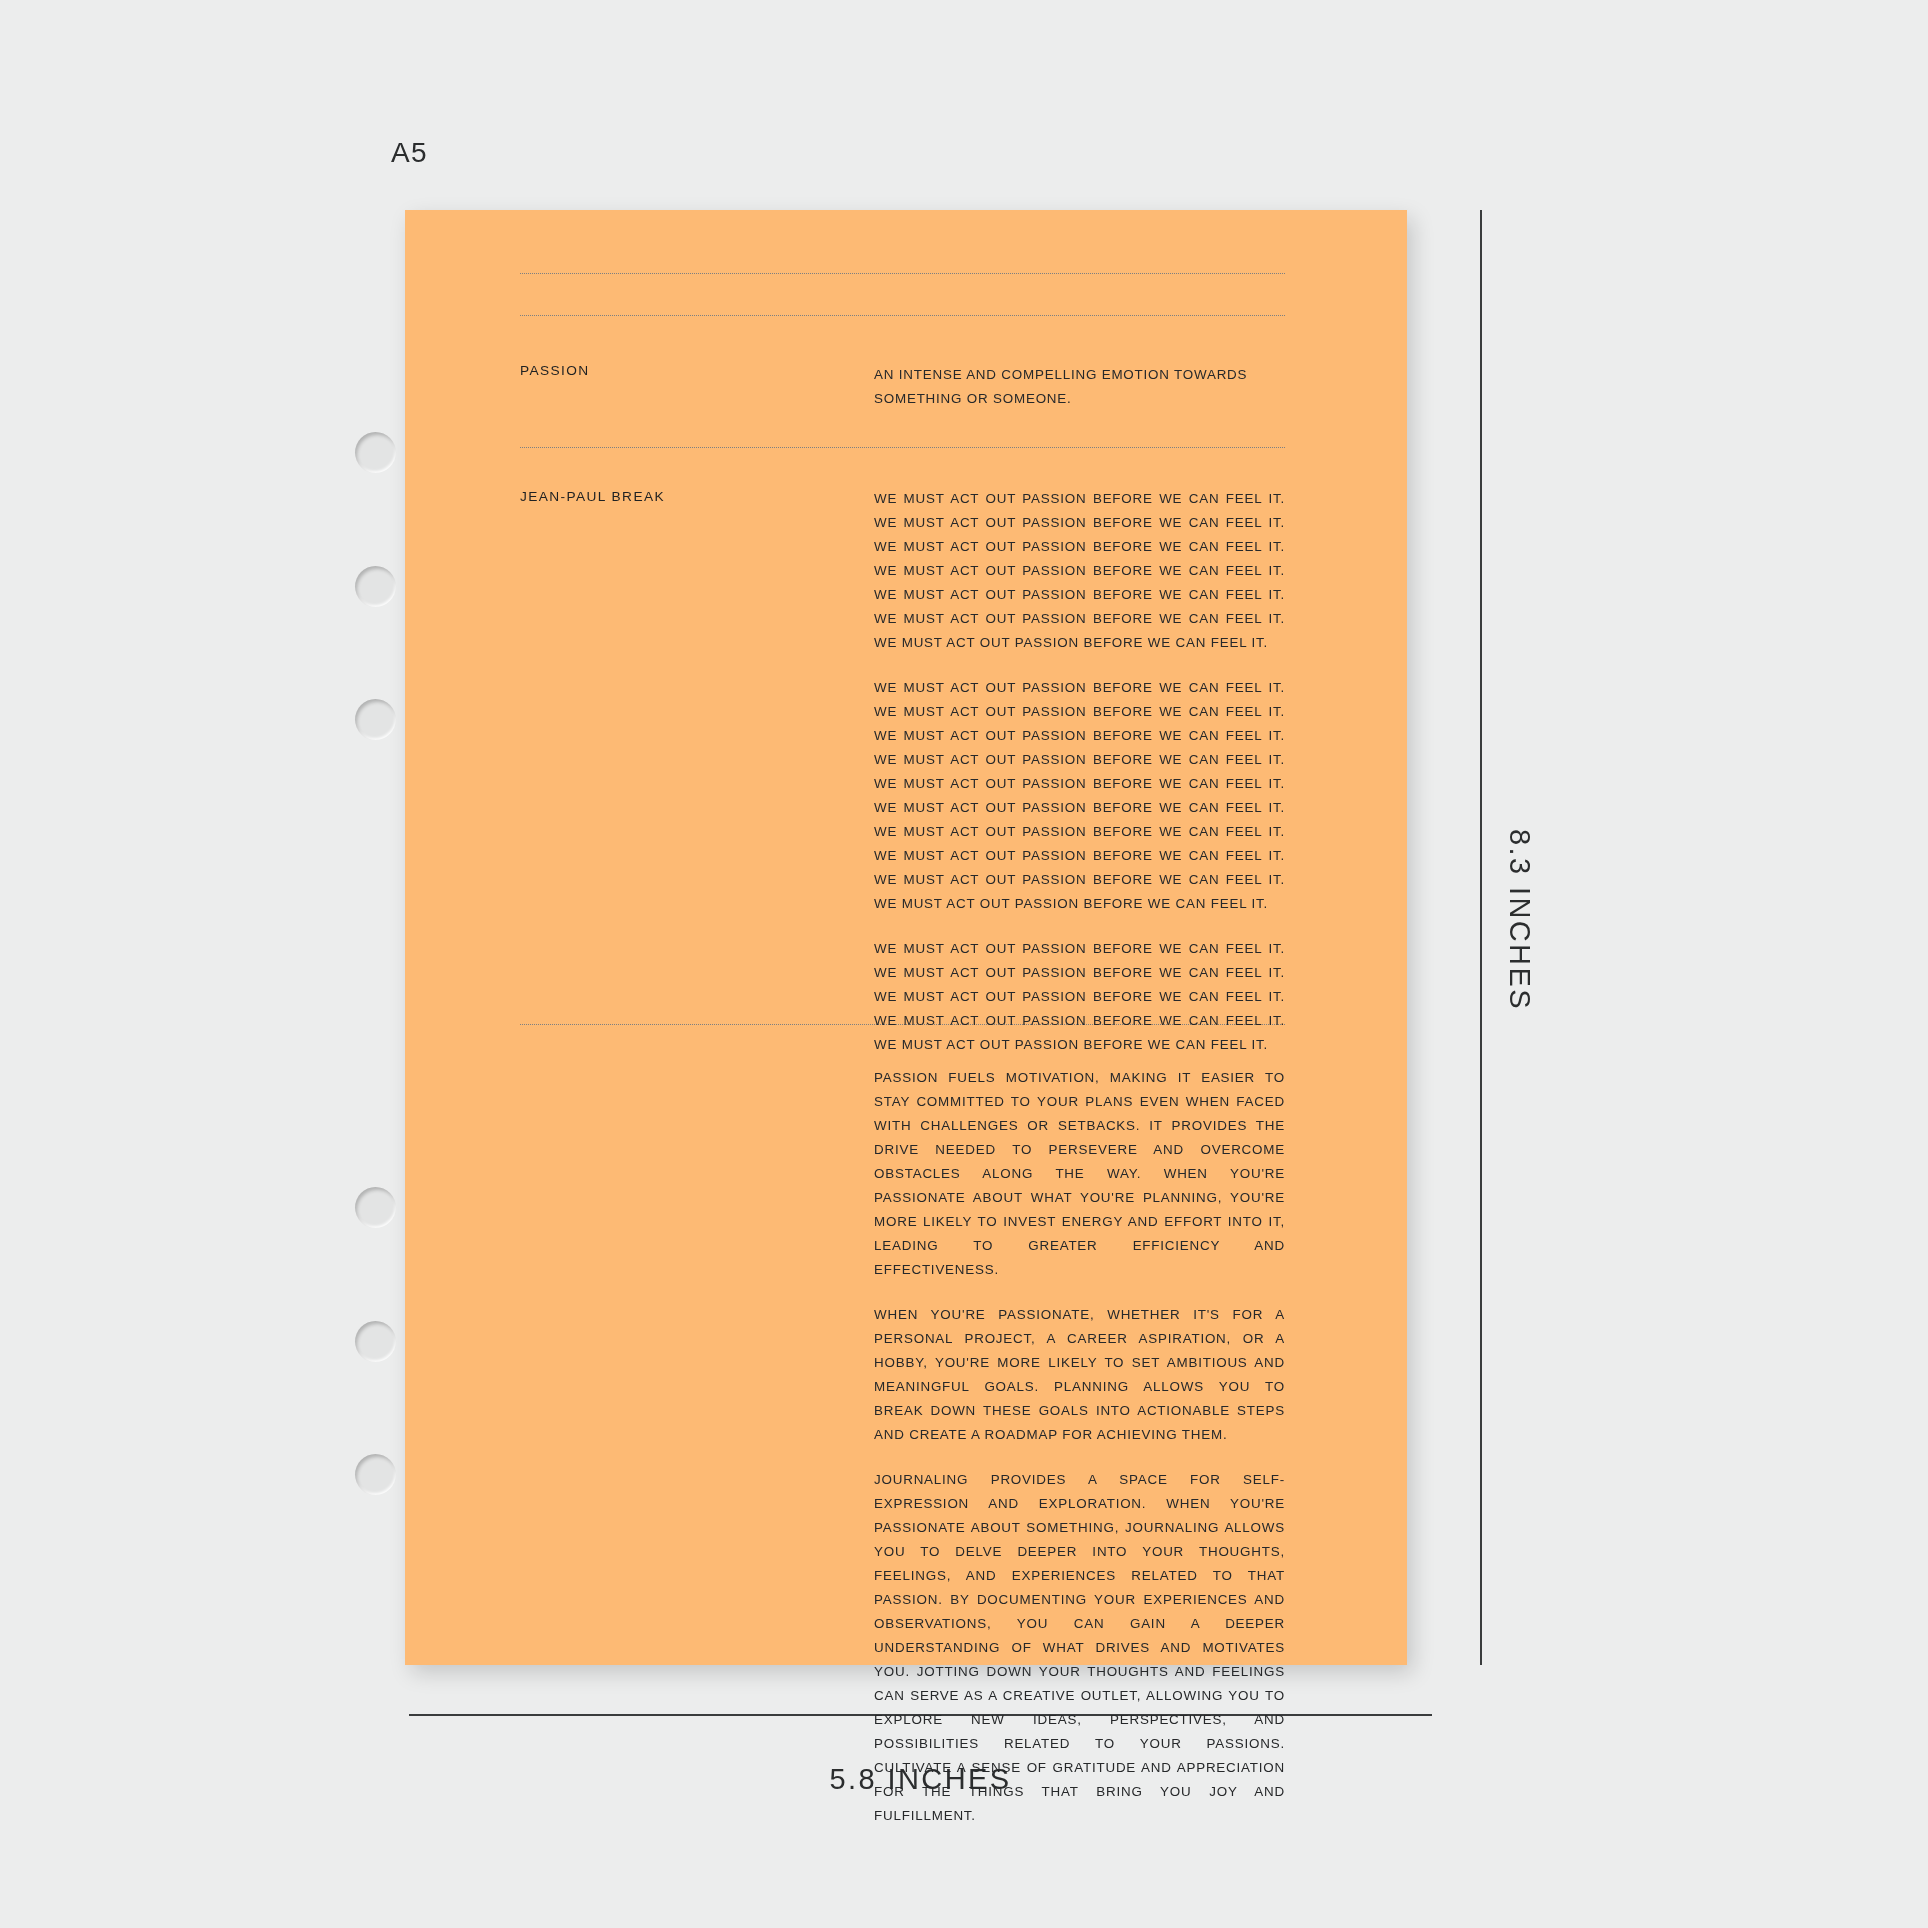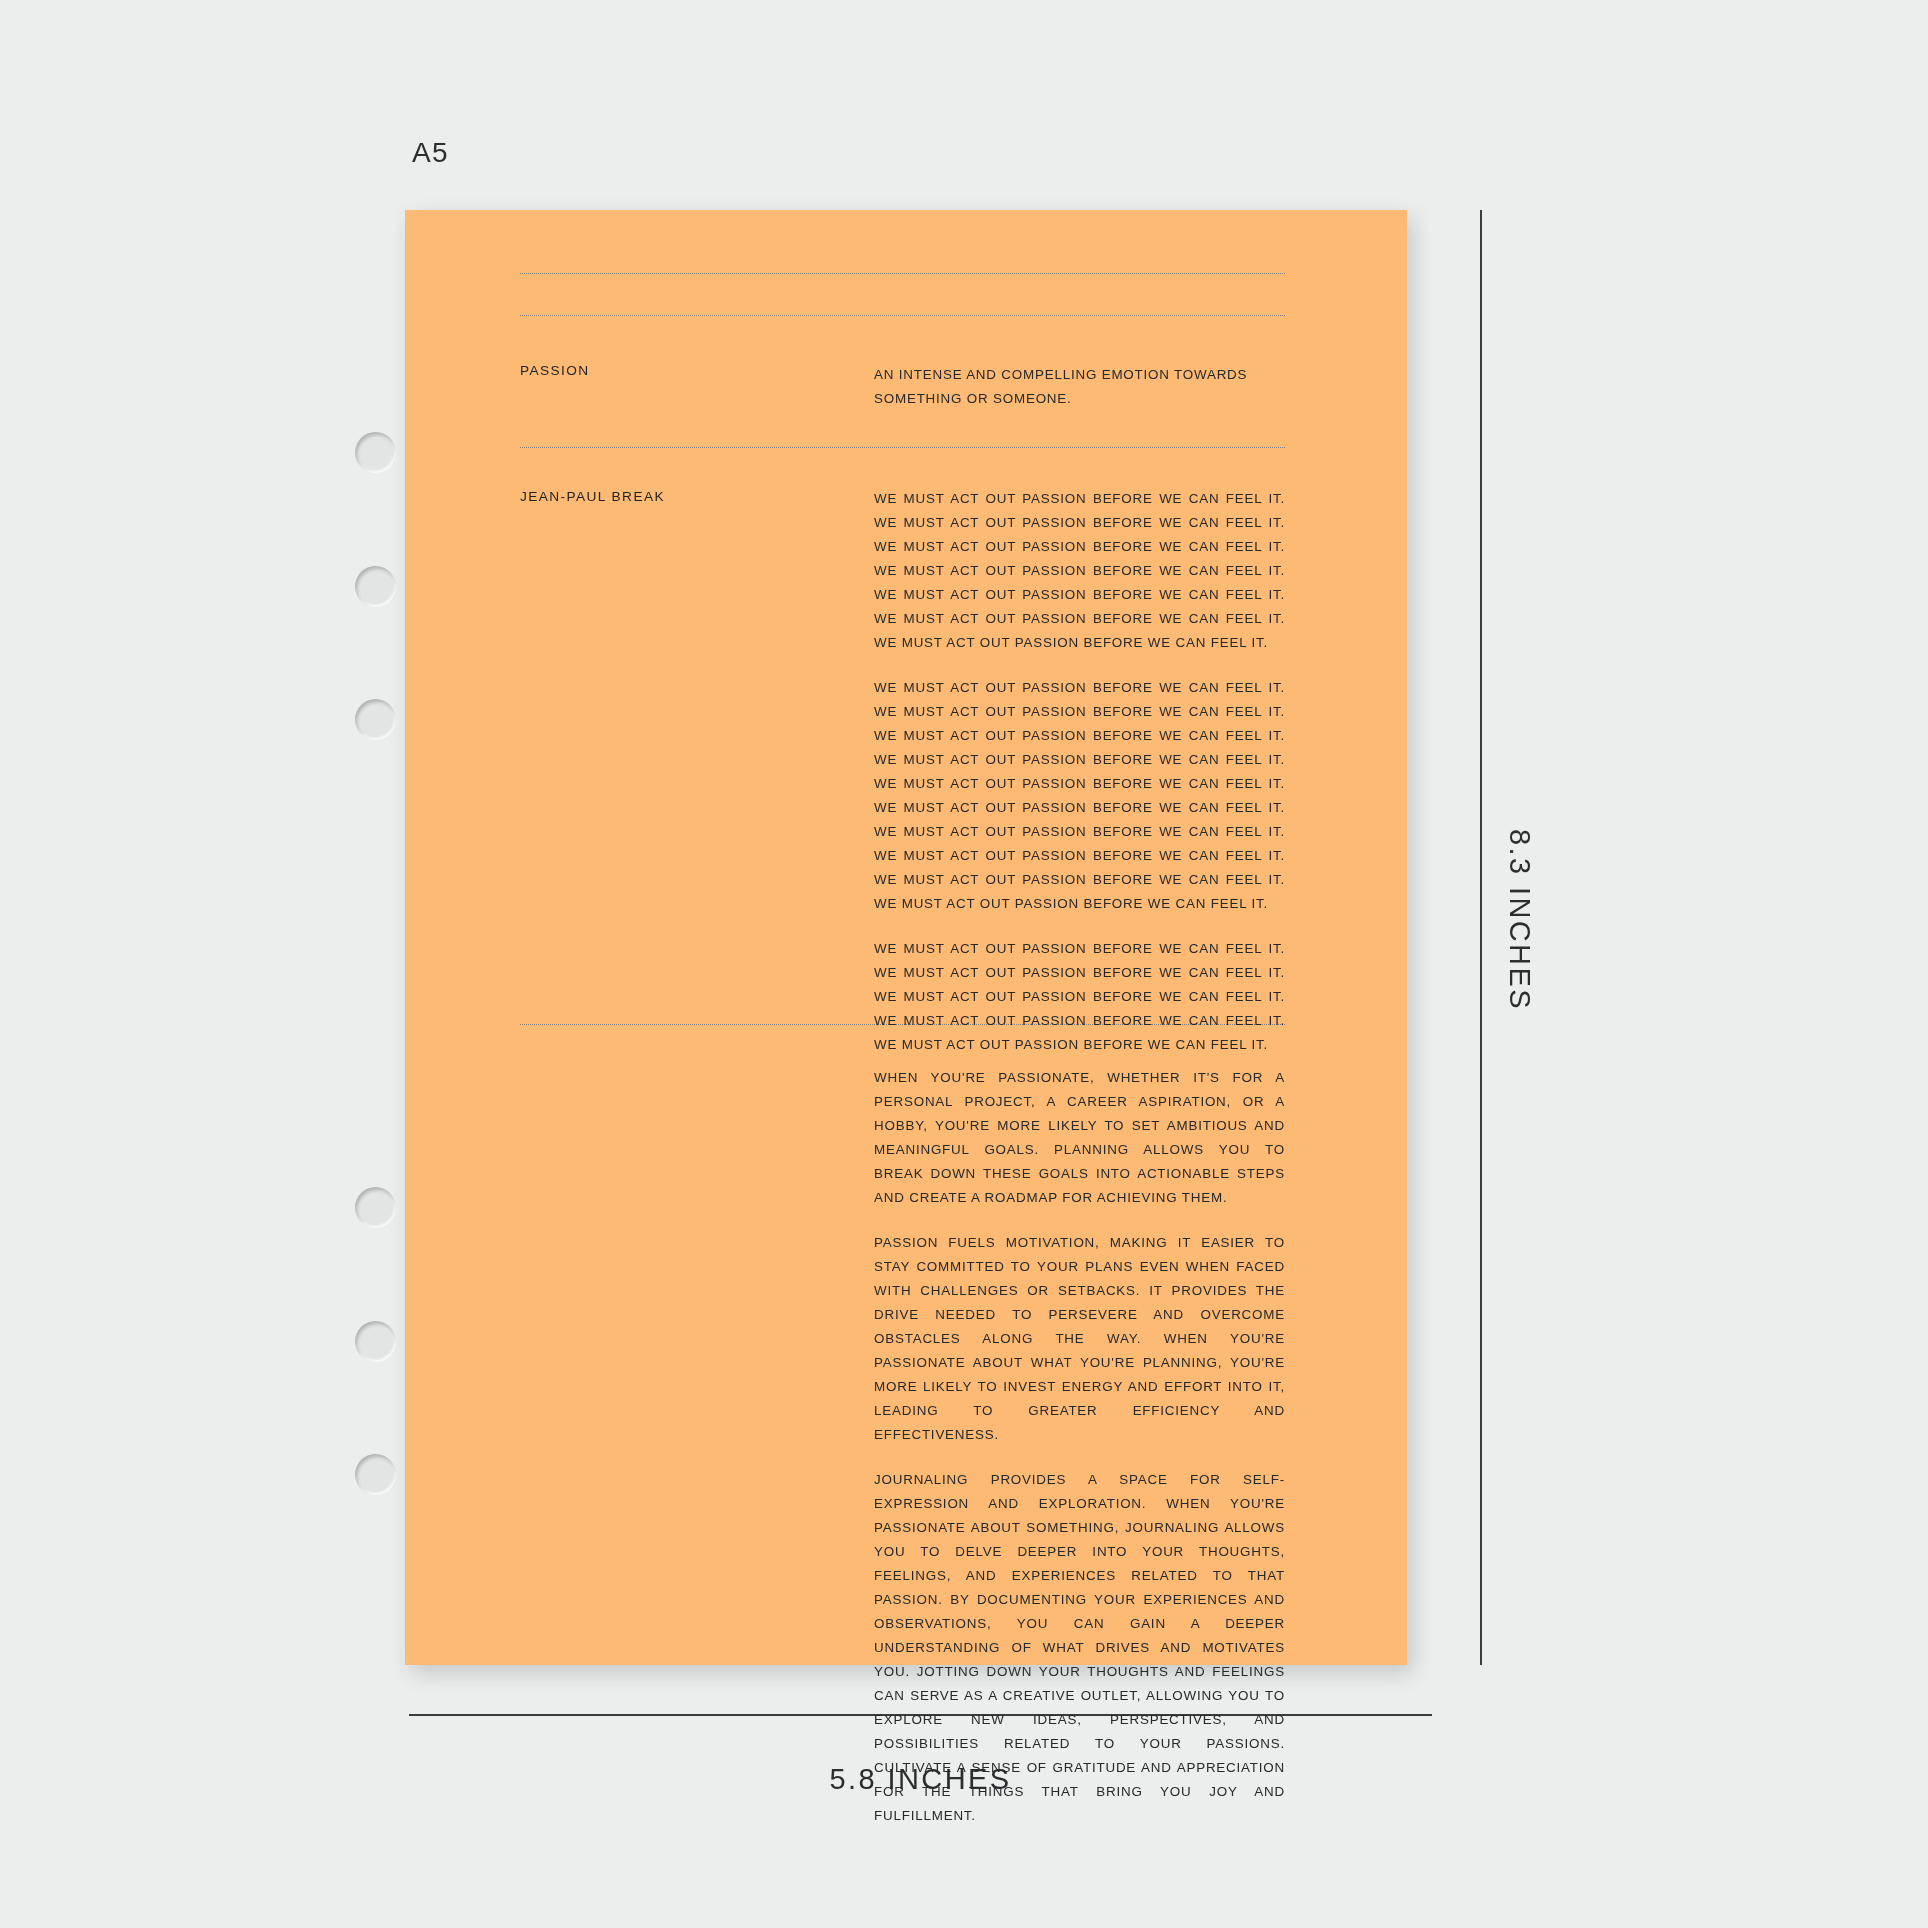--- a/index.html
+++ b/index.html
@@ -11,21 +11,21 @@
   }
   .stage {
     position: relative;
     width: 1928px; height: 1928px;
     overflow: hidden;
   }
 
   
   .size-label {
     position: absolute;
-    left: 412px; top: 137px;
+    left: 391px; top: 137px;
     font-size: 28px;
     letter-spacing: 1.4px;
     color: #2b2d2e;
   }
 
   
   .dim-bottom-line {
     position: absolute;
     left: 409px; top: 1714px;
     width: 1023px; height: 1.9px;
@@ -138,22 +138,22 @@
     </div>
 
     <div class="row-label" style="top: 279px;">JEAN-PAUL BREAK</div>
     <div class="col-body" style="top: 273px;">
       <p class="para">WE MUST ACT OUT PASSION BEFORE WE CAN FEEL IT. WE MUST ACT OUT PASSION BEFORE WE CAN FEEL IT. WE MUST ACT OUT PASSION BEFORE WE CAN FEEL IT. WE MUST ACT OUT PASSION BEFORE WE CAN FEEL IT. WE MUST ACT OUT PASSION BEFORE WE CAN FEEL IT. WE MUST ACT OUT PASSION BEFORE WE CAN FEEL IT. WE MUST ACT OUT PASSION BEFORE WE CAN FEEL IT.</p>
       <p class="para">WE MUST ACT OUT PASSION BEFORE WE CAN FEEL IT. WE MUST ACT OUT PASSION BEFORE WE CAN FEEL IT. WE MUST ACT OUT PASSION BEFORE WE CAN FEEL IT. WE MUST ACT OUT PASSION BEFORE WE CAN FEEL IT. WE MUST ACT OUT PASSION BEFORE WE CAN FEEL IT. WE MUST ACT OUT PASSION BEFORE WE CAN FEEL IT. WE MUST ACT OUT PASSION BEFORE WE CAN FEEL IT. WE MUST ACT OUT PASSION BEFORE WE CAN FEEL IT. WE MUST ACT OUT PASSION BEFORE WE CAN FEEL IT. WE MUST ACT OUT PASSION BEFORE WE CAN FEEL IT.</p>
       <p class="para last">WE MUST ACT OUT PASSION BEFORE WE CAN FEEL IT. WE MUST ACT OUT PASSION BEFORE WE CAN FEEL IT. WE MUST ACT OUT PASSION BEFORE WE CAN FEEL IT. WE MUST ACT OUT PASSION BEFORE WE CAN FEEL IT. WE MUST ACT OUT PASSION BEFORE WE CAN FEEL IT.</p>
     </div>
 
     <div class="col-body" style="top: 852px;">
+      <p class="para">PASSION FUELS MOTIVATION, MAKING IT EASIER TO STAY COMMITTED TO YOUR PLANS EVEN WHEN FACED WITH CHALLENGES OR SETBACKS. IT PROVIDES THE DRIVE NEEDED TO PERSEVERE AND OVERCOME OBSTACLES ALONG THE WAY. WHEN YOU'RE PASSIONATE ABOUT WHAT YOU'RE PLANNING, YOU'RE MORE LIKELY TO INVEST ENERGY AND EFFORT INTO IT, LEADING TO GREATER EFFICIENCY AND EFFECTIVENESS.</p>
       <p class="para">WHEN YOU'RE PASSIONATE, WHETHER IT'S FOR A PERSONAL PROJECT, A CAREER ASPIRATION, OR A HOBBY, YOU'RE MORE LIKELY TO SET AMBITIOUS AND MEANINGFUL GOALS. PLANNING ALLOWS YOU TO BREAK DOWN THESE GOALS INTO ACTIONABLE STEPS AND CREATE A ROADMAP FOR ACHIEVING THEM.</p>
-      <p class="para">PASSION FUELS MOTIVATION, MAKING IT EASIER TO STAY COMMITTED TO YOUR PLANS EVEN WHEN FACED WITH CHALLENGES OR SETBACKS. IT PROVIDES THE DRIVE NEEDED TO PERSEVERE AND OVERCOME OBSTACLES ALONG THE WAY. WHEN YOU'RE PASSIONATE ABOUT WHAT YOU'RE PLANNING, YOU'RE MORE LIKELY TO INVEST ENERGY AND EFFORT INTO IT, LEADING TO GREATER EFFICIENCY AND EFFECTIVENESS.</p>
       <p class="para last">JOURNALING PROVIDES A SPACE FOR SELF-EXPRESSION AND EXPLORATION. WHEN YOU'RE PASSIONATE ABOUT SOMETHING, JOURNALING ALLOWS YOU TO DELVE DEEPER INTO YOUR THOUGHTS, FEELINGS, AND EXPERIENCES RELATED TO THAT PASSION. BY DOCUMENTING YOUR EXPERIENCES AND OBSERVATIONS, YOU CAN GAIN A DEEPER UNDERSTANDING OF WHAT DRIVES AND MOTIVATES YOU. JOTTING DOWN YOUR THOUGHTS AND FEELINGS CAN SERVE AS A CREATIVE OUTLET, ALLOWING YOU TO EXPLORE NEW IDEAS, PERSPECTIVES, AND POSSIBILITIES RELATED TO YOUR PASSIONS. CULTIVATE A SENSE OF GRATITUDE AND APPRECIATION FOR THE THINGS THAT BRING YOU JOY AND FULFILLMENT.</p>
     </div>
 
     <div class="hole" style="left: -50px; top: 222px;"></div>
     <div class="hole" style="left: -50px; top: 356px;"></div>
     <div class="hole" style="left: -50px; top: 489px;"></div>
     <div class="hole" style="left: -50px; top: 977px;"></div>
     <div class="hole" style="left: -50px; top: 1111px;"></div>
     <div class="hole" style="left: -50px; top: 1244px;"></div>
   </div>

